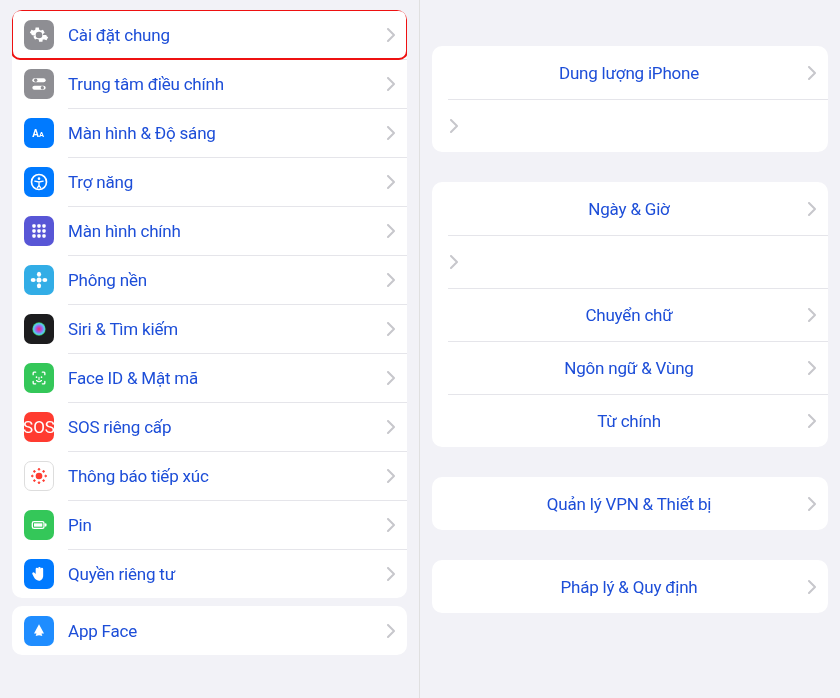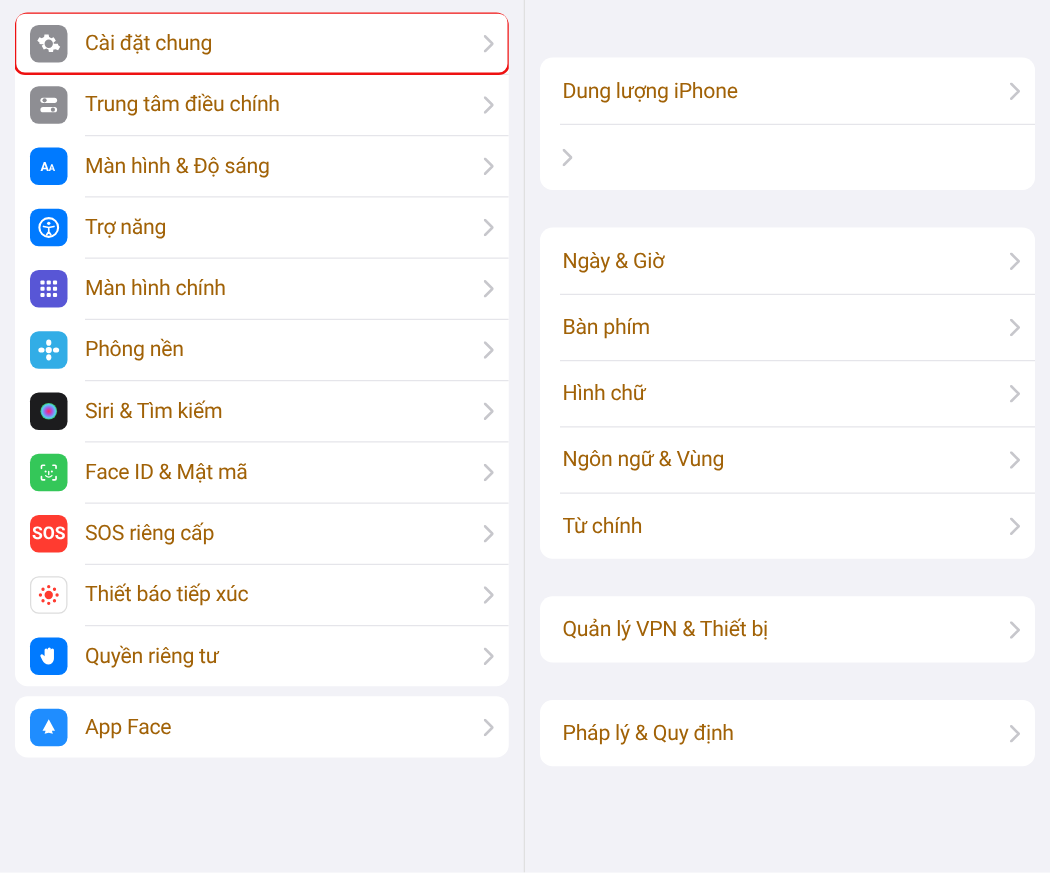--- a/index.html
+++ b/index.html
@@ -53,51 +53,51 @@
       margin-right: 14px;
       display: flex;
       align-items: center;
       justify-content: center;
       flex-shrink: 0;
     }
     .icon svg { display: block; }
     .label {
       flex: 1;
       font-size: 17px;
-      color: #a16207;
+      color: #1d4ed8;
       letter-spacing: -0.2px;
     }
     .chevron {
       color: #c7c7cc;
       flex-shrink: 0;
       display:flex;
       align-items:center;
       justify-content:center;
     }
     .chevron svg { width: 8px; height: 14px; }
     .highlighted {
       outline: 2px solid #e11;
       outline-offset: -1px;
       border-radius: 8px;
       position: relative;
       z-index: 2;
     }
     .highlighted::before{ display:none !important; }
     
-    .row.no-icon { padding-left: 18px; min-height: 53px; }
+    .row.no-icon { padding-left: 18px; min-height: 53px; text-align: center; }
     .row.no-icon .label { font-size: 17px; }
     
     .ic-gray   { background:#8e8e93; }
     .ic-gray2  { background:#8e8e93; }
     .ic-blue   { background:#007aff; }
     .ic-purple { background:#5856d6; }
     .ic-teal   { background:#32ade6; }
     .ic-dark   { background:#1c1c1e; }
     .ic-green  { background:#34c759; }
-    .ic-red-sos{ background:#ff3b30; color:#fff; font-weight:700; font-size:14px; }
+    .ic-red-sos{ background:#ff3b30; color:#fff; font-weight:400; font-size:17px; }
     .ic-white  { background:#fff; border:0.5px solid #ddd; }
     .ic-hand   { background:#007aff; }
     .ic-appstore{ background:#1f8dff; }
   </style>
 </head>
 <body>
 
 <div class="panel panel-left">
 
   <div class="group first">
@@ -264,28 +264,43 @@
               <circle cx="12" cy="20" r="1"></circle>
               <circle cx="4" cy="12" r="1"></circle>
               <circle cx="20" cy="12" r="1"></circle>
               <circle cx="6.5" cy="6.5" r="1"></circle>
               <circle cx="17.5" cy="6.5" r="1"></circle>
               <circle cx="6.5" cy="17.5" r="1"></circle>
               <circle cx="17.5" cy="17.5" r="1"></circle>
             </g>
           </svg>
       </div>
-      <span class="label">Thiết báo tiếp xúc</span>
-      <span class="chevron">
-          <svg viewBox="0 0 8 14">
-            <path d="M1 1l6 6-6 6" stroke="#c7c7cc" stroke-width="2" fill="none" stroke-linecap="round" stroke-linejoin="round"></path>
-          </svg>
-        </span>
-    </div>
-
+      <span class="label">Thông báo tiếp xúc</span>
+      <span class="chevron">
+          <svg viewBox="0 0 8 14">
+            <path d="M1 1l6 6-6 6" stroke="#c7c7cc" stroke-width="2" fill="none" stroke-linecap="round" stroke-linejoin="round"></path>
+          </svg>
+        </span>
+    </div>
+
+    <div class="row">
+      <div class="icon ic-green">
+        <svg width="20" height="20" viewBox="0 0 24 24">
+            <rect x="4" y="8" width="14" height="8" rx="2" fill="none" stroke="#fff" stroke-width="1.6"></rect>
+            <rect x="6" y="10" width="10" height="4" fill="#fff"></rect>
+            <rect x="19" y="10" width="2" height="4" rx="1" fill="#fff"></rect>
+          </svg>
+      </div>
+      <span class="label">Pin</span>
+      <span class="chevron">
+          <svg viewBox="0 0 8 14">
+            <path d="M1 1l6 6-6 6" stroke="#c7c7cc" stroke-width="2" fill="none" stroke-linecap="round" stroke-linejoin="round"></path>
+          </svg>
+        </span>
+    </div>
 
     <div class="row">
       <div class="icon ic-hand">
         <svg width="20" height="20" viewBox="0 0 24 24">
             <path d="M8 12V6a1.5 1.5 0 013 0v5V5a1.5 1.5 0 013 0v6V6a1.5 1.5 0 013 0v8c0 3-2 6-5 6s-5-2-6-4l-2-4a1.5 1.5 0 012.5-1.5L8 12z" fill="#fff"></path>
           </svg>
       </div>
       <span class="label">Quyền riêng tư</span>
       <span class="chevron">
           <svg viewBox="0 0 8 14">
@@ -337,29 +352,28 @@
   <div class="group" style="margin-top:30px">
     <div class="row no-icon">
       <span class="label">Ngày &amp; Giờ</span>
       <span class="chevron">
           <svg viewBox="0 0 8 14">
             <path d="M1 1l6 6-6 6" stroke="#c7c7cc" stroke-width="2" fill="none" stroke-linecap="round" stroke-linejoin="round"></path>
           </svg>
         </span>
     </div>
     <div class="row no-icon">
-      <span class="label">Bàn phím</span>
-      <span class="chevron">
-          <svg viewBox="0 0 8 14">
-            <path d="M1 1l6 6-6 6" stroke="#c7c7cc" stroke-width="2" fill="none" stroke-linecap="round" stroke-linejoin="round"></path>
-          </svg>
-        </span>
-    </div>
-    <div class="row no-icon">
-      <span class="label">Hình chữ</span>
+      <span class="chevron">
+          <svg viewBox="0 0 8 14">
+            <path d="M1 1l6 6-6 6" stroke="#c7c7cc" stroke-width="2" fill="none" stroke-linecap="round" stroke-linejoin="round"></path>
+          </svg>
+        </span>
+    </div>
+    <div class="row no-icon">
+      <span class="label">Chuyển chữ</span>
       <span class="chevron">
           <svg viewBox="0 0 8 14">
             <path d="M1 1l6 6-6 6" stroke="#c7c7cc" stroke-width="2" fill="none" stroke-linecap="round" stroke-linejoin="round"></path>
           </svg>
         </span>
     </div>
     <div class="row no-icon">
       <span class="label">Ngôn ngữ &amp; Vùng</span>
       <span class="chevron">
           <svg viewBox="0 0 8 14">

